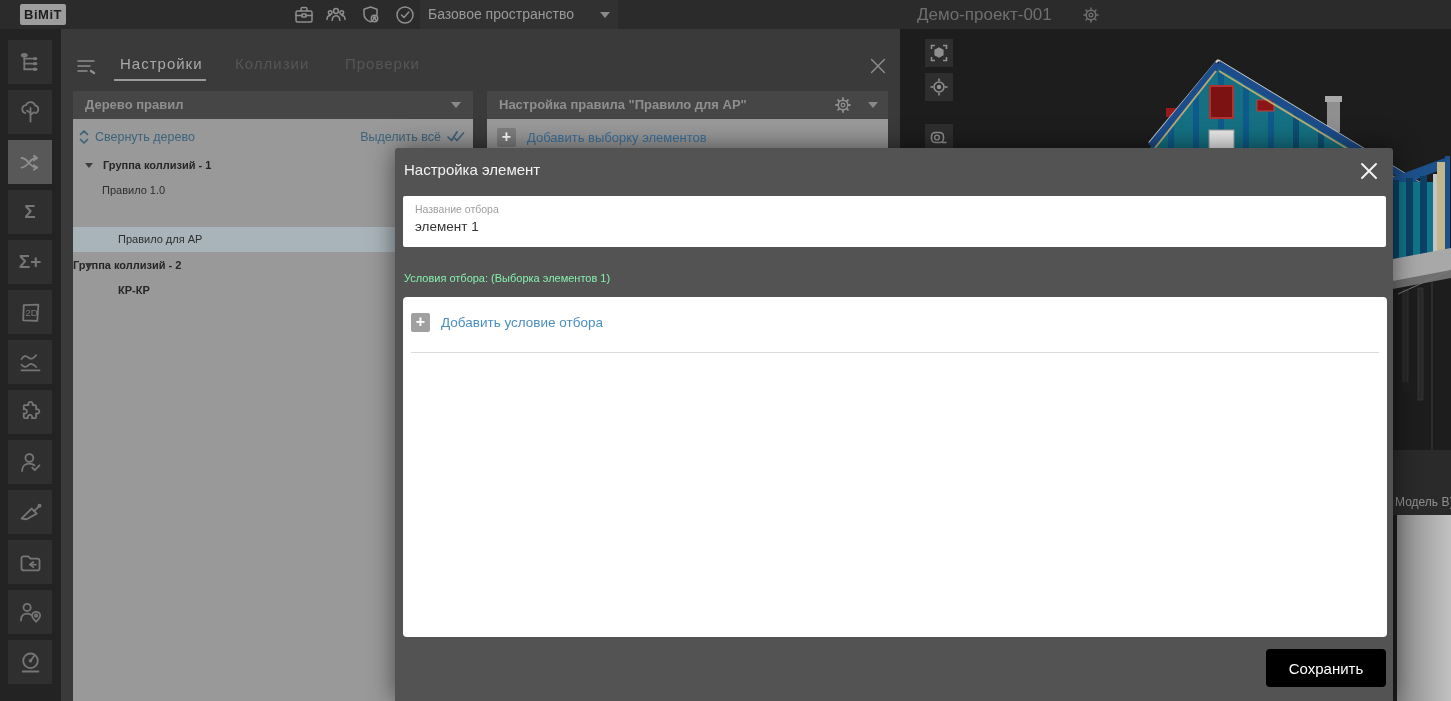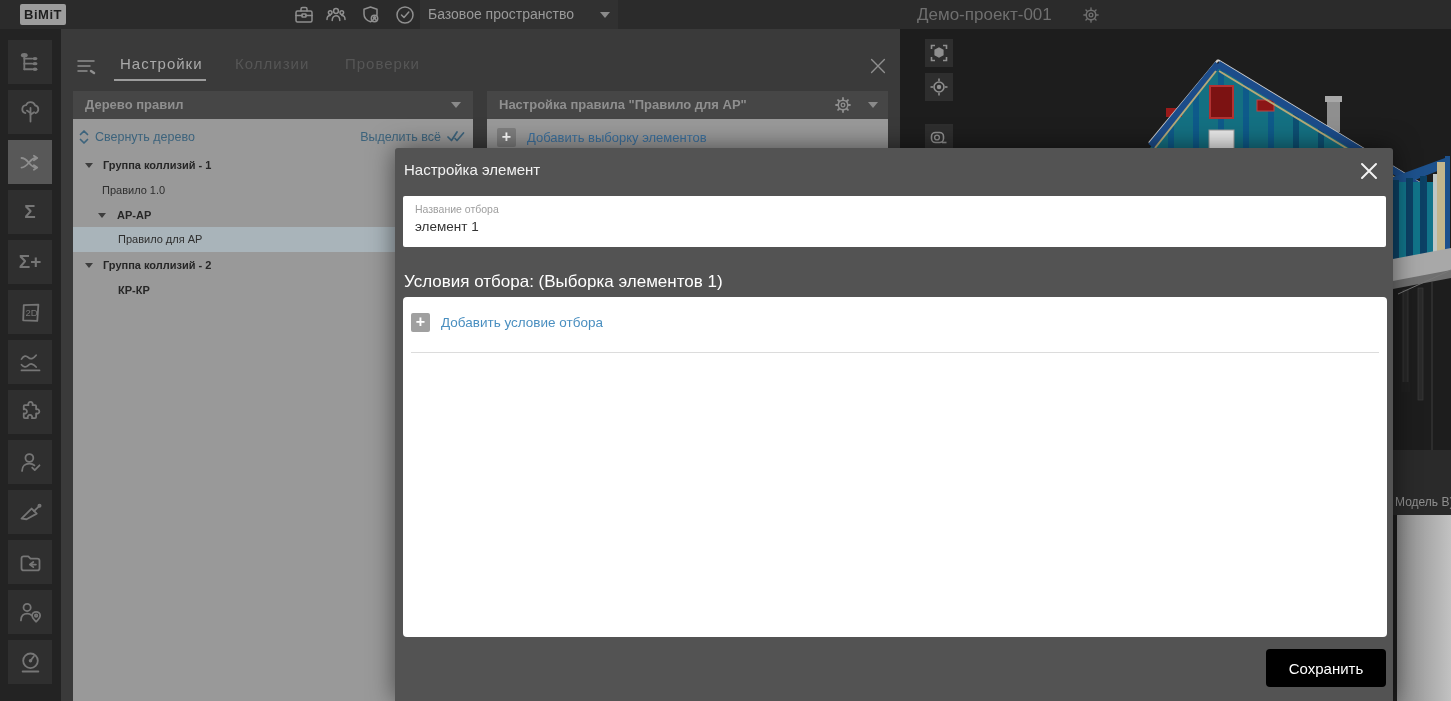--- a/index.html
+++ b/index.html
@@ -77,21 +77,21 @@
   
   #modal { position:absolute; left:395px; top:148px; width:998px; height:553px; background:#535353;
     border-radius:3px 3px 0 0; box-shadow:0 0 26px rgba(0,0,0,.55); z-index:10; }
   #modal-title { position:absolute; left:9px; top:0; line-height:44px; font-size:15px;
     font-weight:500; color:#f2f2f2; }
   #modal-close { position:absolute; right:13px; top:12px; width:22px; height:22px; cursor:pointer; }
   #name-box { position:absolute; left:8px; top:48px; right:7px; height:51px; background:#ffffff; border-radius:2px; }
   #name-label { position:absolute; left:12px; top:7px; font-size:10.5px; color:#9e9e9e; }
   #name-input { position:absolute; left:12px; top:23px; width:940px; border:none; outline:none;
     font-size:13.5px; color:#333; font-family:"Liberation Sans", sans-serif; background:transparent; }
-  #cond-title { position:absolute; left:9px; top:124px; font-size:17px; color:#ffffff; }
+  #cond-title { position:absolute; left:9px; top:124px; font-size:11px; color:#86efac; }
   #cond-panel { position:absolute; left:8px; top:149px; right:6px; bottom:64px; background:#ffffff; border-radius:4px; }
   #cond-add-btn { left:8px; top:16px; }
   #cond-add-link { position:absolute; left:38px; top:18px; font-size:13.5px; color:#4a8fc0; cursor:pointer; }
   #cond-divider { position:absolute; left:8px; right:8px; top:55px; height:1px; background:#dcdcdc; }
   #save-btn { position:absolute; right:7px; bottom:14px; width:120px; height:38px; background:#000000;
     border:none; border-radius:4px; color:#fff; font-size:15px; font-family:"Liberation Sans", sans-serif;
     cursor:pointer; }
 
   svg.icon { stroke:#8f8f8f; fill:none; stroke-width:1.5; stroke-linecap:round; stroke-linejoin:round; }
   svg.icon-dim { stroke:#6f6f6f; fill:none; stroke-width:1.5; stroke-linecap:round; stroke-linejoin:round; }
@@ -291,30 +291,26 @@
             </svg>
         </span>
       </div>
       <div class="tree-row bold" style="top:34px">
         <span class="tree-caret" style="left:12px"></span>
         <span style="padding-left:30px">Группа коллизий - 1</span>
       </div>
       <div class="tree-row" style="top:59px">
         <span style="padding-left:29px">Правило 1.0</span>
       </div>
-      <div class="tree-row bold" style="top:84px">
-        <span class="tree-caret" style="left:25px"></span>
-        <span style="padding-left:44px">АР-АР</span>
-      </div>
       <div class="tree-row selected" style="top:108px">
         <span style="padding-left:45px">Правило для АР</span>
       </div>
       <div class="tree-row bold" style="top:134px">
         <span class="tree-caret" style="left:12px"></span>
-        <span style="padding-left:30px">Группа коллизий - 2</span>
+        <span style="">Группа коллизий - 2</span>
       </div>
       <div class="tree-row bold" style="top:159px">
         <span style="padding-left:45px">КР-КР</span>
       </div>
     </div>
 
     <div id="rule-header" class="sec-header">
       <span>Настройка правила "Правило для АР"</span>
       <span id="rule-gear">
         <svg class="icon" viewBox="0 0 24 24">

